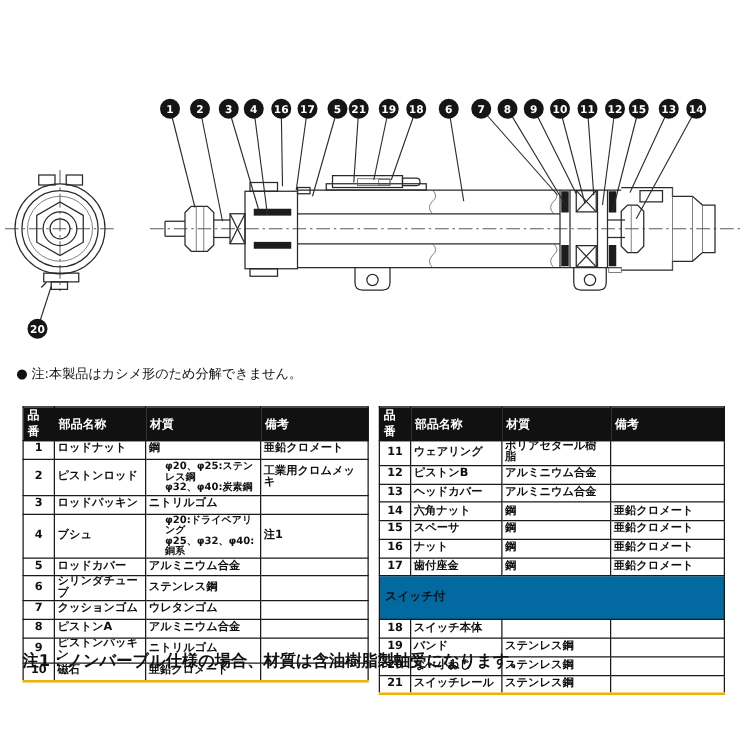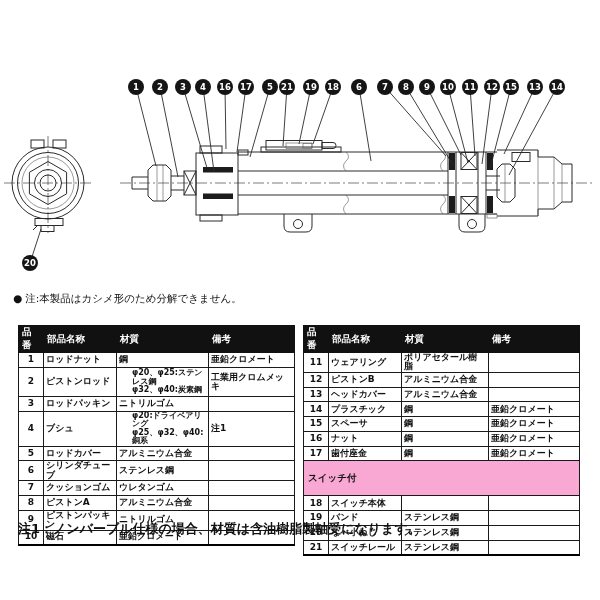--- a/index.html
+++ b/index.html
@@ -25,24 +25,24 @@
   table.parts{position:absolute;top:325px;border-collapse:collapse;table-layout:fixed;
     width:276px;font-size:9px;font-weight:bold;}
   #tbl-left{left:18px;}
   #tbl-right{left:303px;}
   table.parts th{
     background:#111;color:#fff;text-align:left;font-size:9.5px;
     height:16px;padding:0 3px;border:1px solid #111;}
   table.parts td{
     border:1px solid #1a1a1a;padding:0 2px;vertical-align:middle;
     white-space:pre-line;line-height:1.05;overflow:hidden;}
-  table.parts{border-bottom:2px solid #000000;border-radius:15px;}
+  table.parts{border-bottom:2px solid #eab308;border-radius:15px;}
   table.parts td.c-no{text-align:center;padding:0;}
   table.parts td.two-line{font-size:8px;padding-left:15px;}
-  table.parts td.section{background:#f9a8d4;font-size:9.5px;padding:12px 4px;}
+  table.parts td.section{background:#0369a1;font-size:9.5px;padding:12px 4px;}
 </style>
 </head>
 <body>
 
 <svg id="drawing" viewBox="0 0 600 300">
 
   <g>
     <line class="cl" x1="4" y1="183" x2="92" y2="183"></line>
     <line class="cl" x1="48" y1="136" x2="48" y2="233"></line>
     <circle class="ln" cx="48" cy="183" r="36"></circle>
@@ -373,21 +373,21 @@
         <td></td>
       </tr>
       <tr style="height: 14.75px;">
         <td class="c-no">13</td>
         <td>ヘッドカバー</td>
         <td>アルミニウム合金</td>
         <td></td>
       </tr>
       <tr style="height: 14.75px;">
         <td class="c-no">14</td>
-        <td>プラスチック</td>
+        <td>六角ナット</td>
         <td>鋼</td>
         <td>亜鉛クロメート</td>
       </tr>
       <tr style="height: 14.75px;">
         <td class="c-no">15</td>
         <td>スペーサ</td>
         <td>鋼</td>
         <td>亜鉛クロメート</td>
       </tr>
       <tr style="height: 14.75px;">

